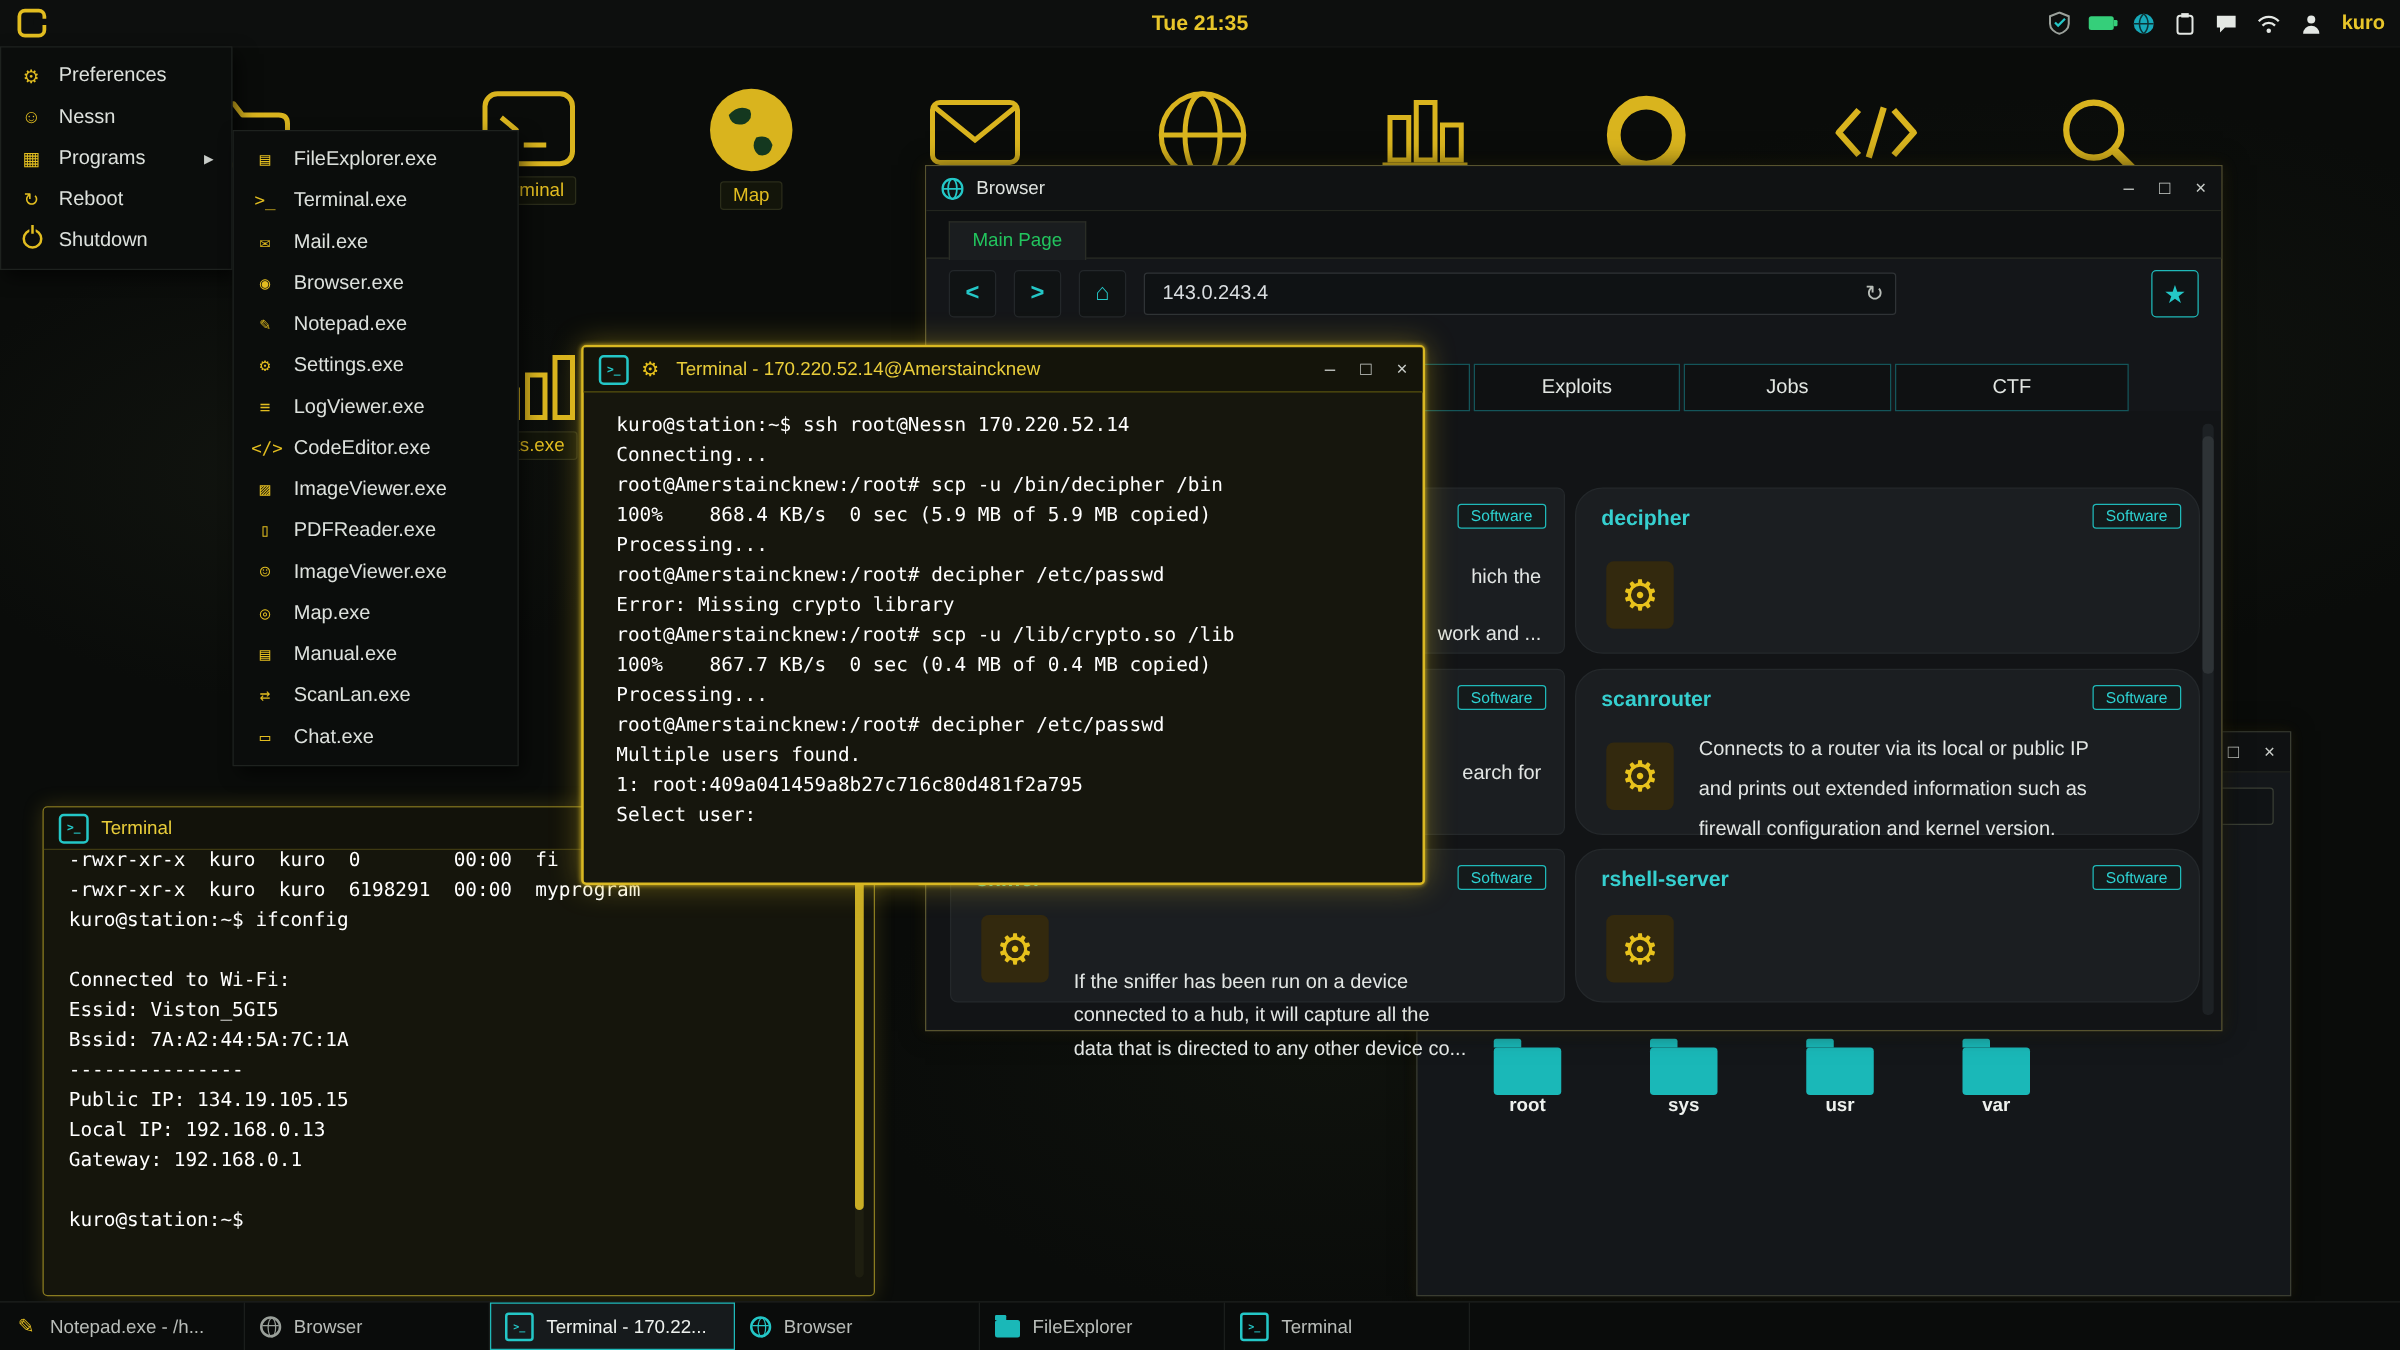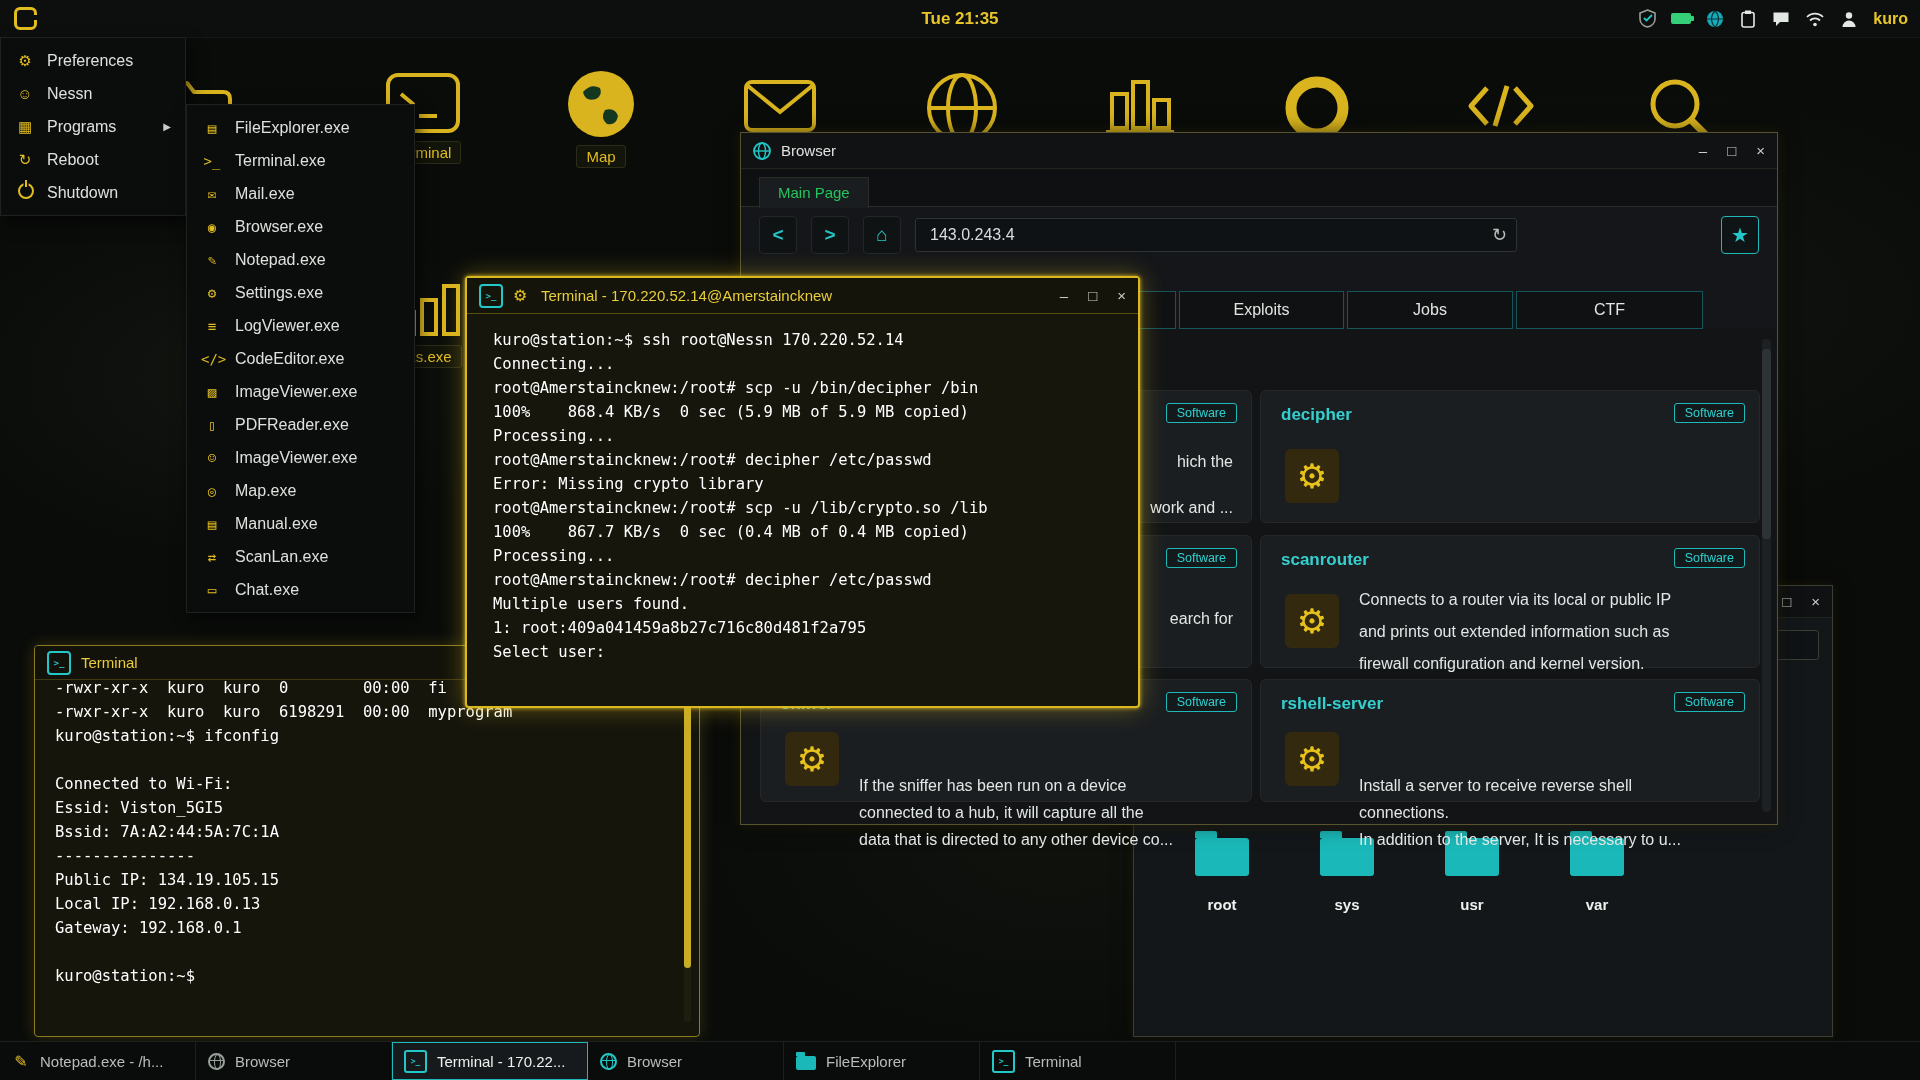--- a/index.html
+++ b/index.html
@@ -55,21 +55,21 @@
 
   
   #fileexplorer{position:absolute;left:1133px;top:585px;width:698px;height:450px;background:#14171a;
                 border:1px solid #3a3d31;z-index:5;box-shadow:0 0 16px rgba(0,0,0,.55),0 0 10px rgba(210,180,40,.12);}
   #fileexplorer .titlebar{height:32px;background:#0f1112;border-bottom:1px solid #22251f;}
   .fe-search{position:absolute;left:470px;top:44px;width:215px;height:30px;background:#101315;
              border:1px solid #3a3f35;border-radius:3px;color:#d9dde0;font-size:14px;padding:0 8px;box-sizing:border-box;}
   .fe-folder{position:absolute;width:90px;text-align:center;top:252px;}
   .fico{width:54px;height:38px;background:#1ab8b8;border-radius:3px;margin:0 auto;position:relative;}
   .fico::before{content:"";position:absolute;top:-7px;left:0;width:22px;height:7px;background:#1ab8b8;border-radius:2px 2px 0 0;}
-  .fe-folder .flabel{display:block;margin-top:20px;color:#eef1ee;font-size:15px;font-weight:bold;}
+  .fe-folder .flabel{display:block;margin-top:0;color:#eef1ee;font-size:15px;font-weight:bold;}
 
   
   #browser{position:absolute;left:740px;top:132px;width:1036px;height:691px;background:#141619;
            border:1px solid #57532f;z-index:10;box-shadow:0 0 18px rgba(0,0,0,.6),0 0 12px rgba(210,180,40,.15);}
   #browser .titlebar{background:#101213;border-bottom:1px solid #23261f;}
   #browser .wtitle{color:#dfe3df;font-size:15px;}
   .tabstrip{position:absolute;left:0;top:36px;width:100%;height:38px;background:#0e1011;border-bottom:1px solid #2a2d26;box-sizing:border-box;}
   .page-tab{position:absolute;left:18px;top:8px;height:30px;line-height:30px;padding:0 18px;background:#1a1d1f;
             color:#22c55e;font-size:15px;border:1px solid #2a2d26;border-bottom:none;}
   .navrow{position:absolute;left:0;top:74px;width:100%;height:56px;display:flex;align-items:center;padding:0 18px;gap:14px;box-sizing:border-box;}
@@ -82,21 +82,21 @@
   .starbtn{margin-left:auto;width:36px;height:36px;background:#0f1416;border:1px solid #1fb9b9;border-radius:4px;
            color:#24c7c7;font-size:20px;display:flex;align-items:center;justify-content:center;}
   .cat{position:absolute;top:158px;height:38px;background:#0f1112;border:1px solid #14555a;color:#e2e6e2;
        font-size:16px;display:flex;align-items:center;justify-content:center;box-sizing:border-box;}
   .bcontent{position:absolute;left:1px;top:196px;right:1px;bottom:1px;background:#121416;}
   .bscroll{position:absolute;right:6px;top:206px;bottom:12px;width:9px;background:#1d2124;border-radius:4px;}
   .bthumb{position:absolute;right:6px;top:216px;width:9px;height:190px;background:#2e3336;border-radius:4px;}
 
   .card{position:absolute;background:#1b1e21;border:1px solid #24282b;border-radius:6px;box-sizing:border-box;}
   .cl{left:19px;width:492px;}
-  .cr{left:519px;width:500px;}
+  .cr{left:519px;width:500px;border-radius:22px;}
   .rowA{top:257px;height:133px;}
   .rowB{top:402px;height:133px;}
   .rowC{top:546px;height:123px;}
   .card-title{position:absolute;left:20px;top:14px;color:#36cfcf;font-weight:bold;font-size:17px;}
   .badge{position:absolute;right:14px;top:12px;border:1px solid #1fb9b9;color:#2ed1d1;font-size:12.5px;
          padding:2px 10px;border-radius:3px;background:rgba(10,20,20,.4);}
   .gear{position:absolute;left:24px;top:58px;width:54px;height:54px;background:#33290e;border-radius:6px;
         color:#e8c21c;font-size:34px;display:flex;align-items:center;justify-content:center;}
   .rowC .gear{top:52px;}
   .card-desc{position:absolute;left:98px;top:48px;right:18px;color:#e2e6e4;font-size:16px;line-height:32px;white-space:pre-line;}
@@ -338,23 +338,20 @@
     <div class="badge">Software</div>
     <div class="gear">⚙</div>
     <div class="card-desc">Connects to a router via its local or public IP
 and prints out extended information such as
 firewall configuration and kernel version.</div>
   </div>
   <div class="card cr rowC">
     <div class="card-title">rshell-server</div>
     <div class="badge">Software</div>
     <div class="gear">⚙</div>
-    <div class="card-desc">Install a server to receive reverse shell
-connections.
-In addition to the server, It is necessary to u...</div>
   </div>
 
   <div class="bscroll"></div>
   <div class="bthumb"></div>
 </div>
 
 <div id="terminal-remote" class="termwin">
   <div class="titlebar">
     <span class="term-badge">&gt;_</span>
     <span class="gear-mini">⚙</span>

